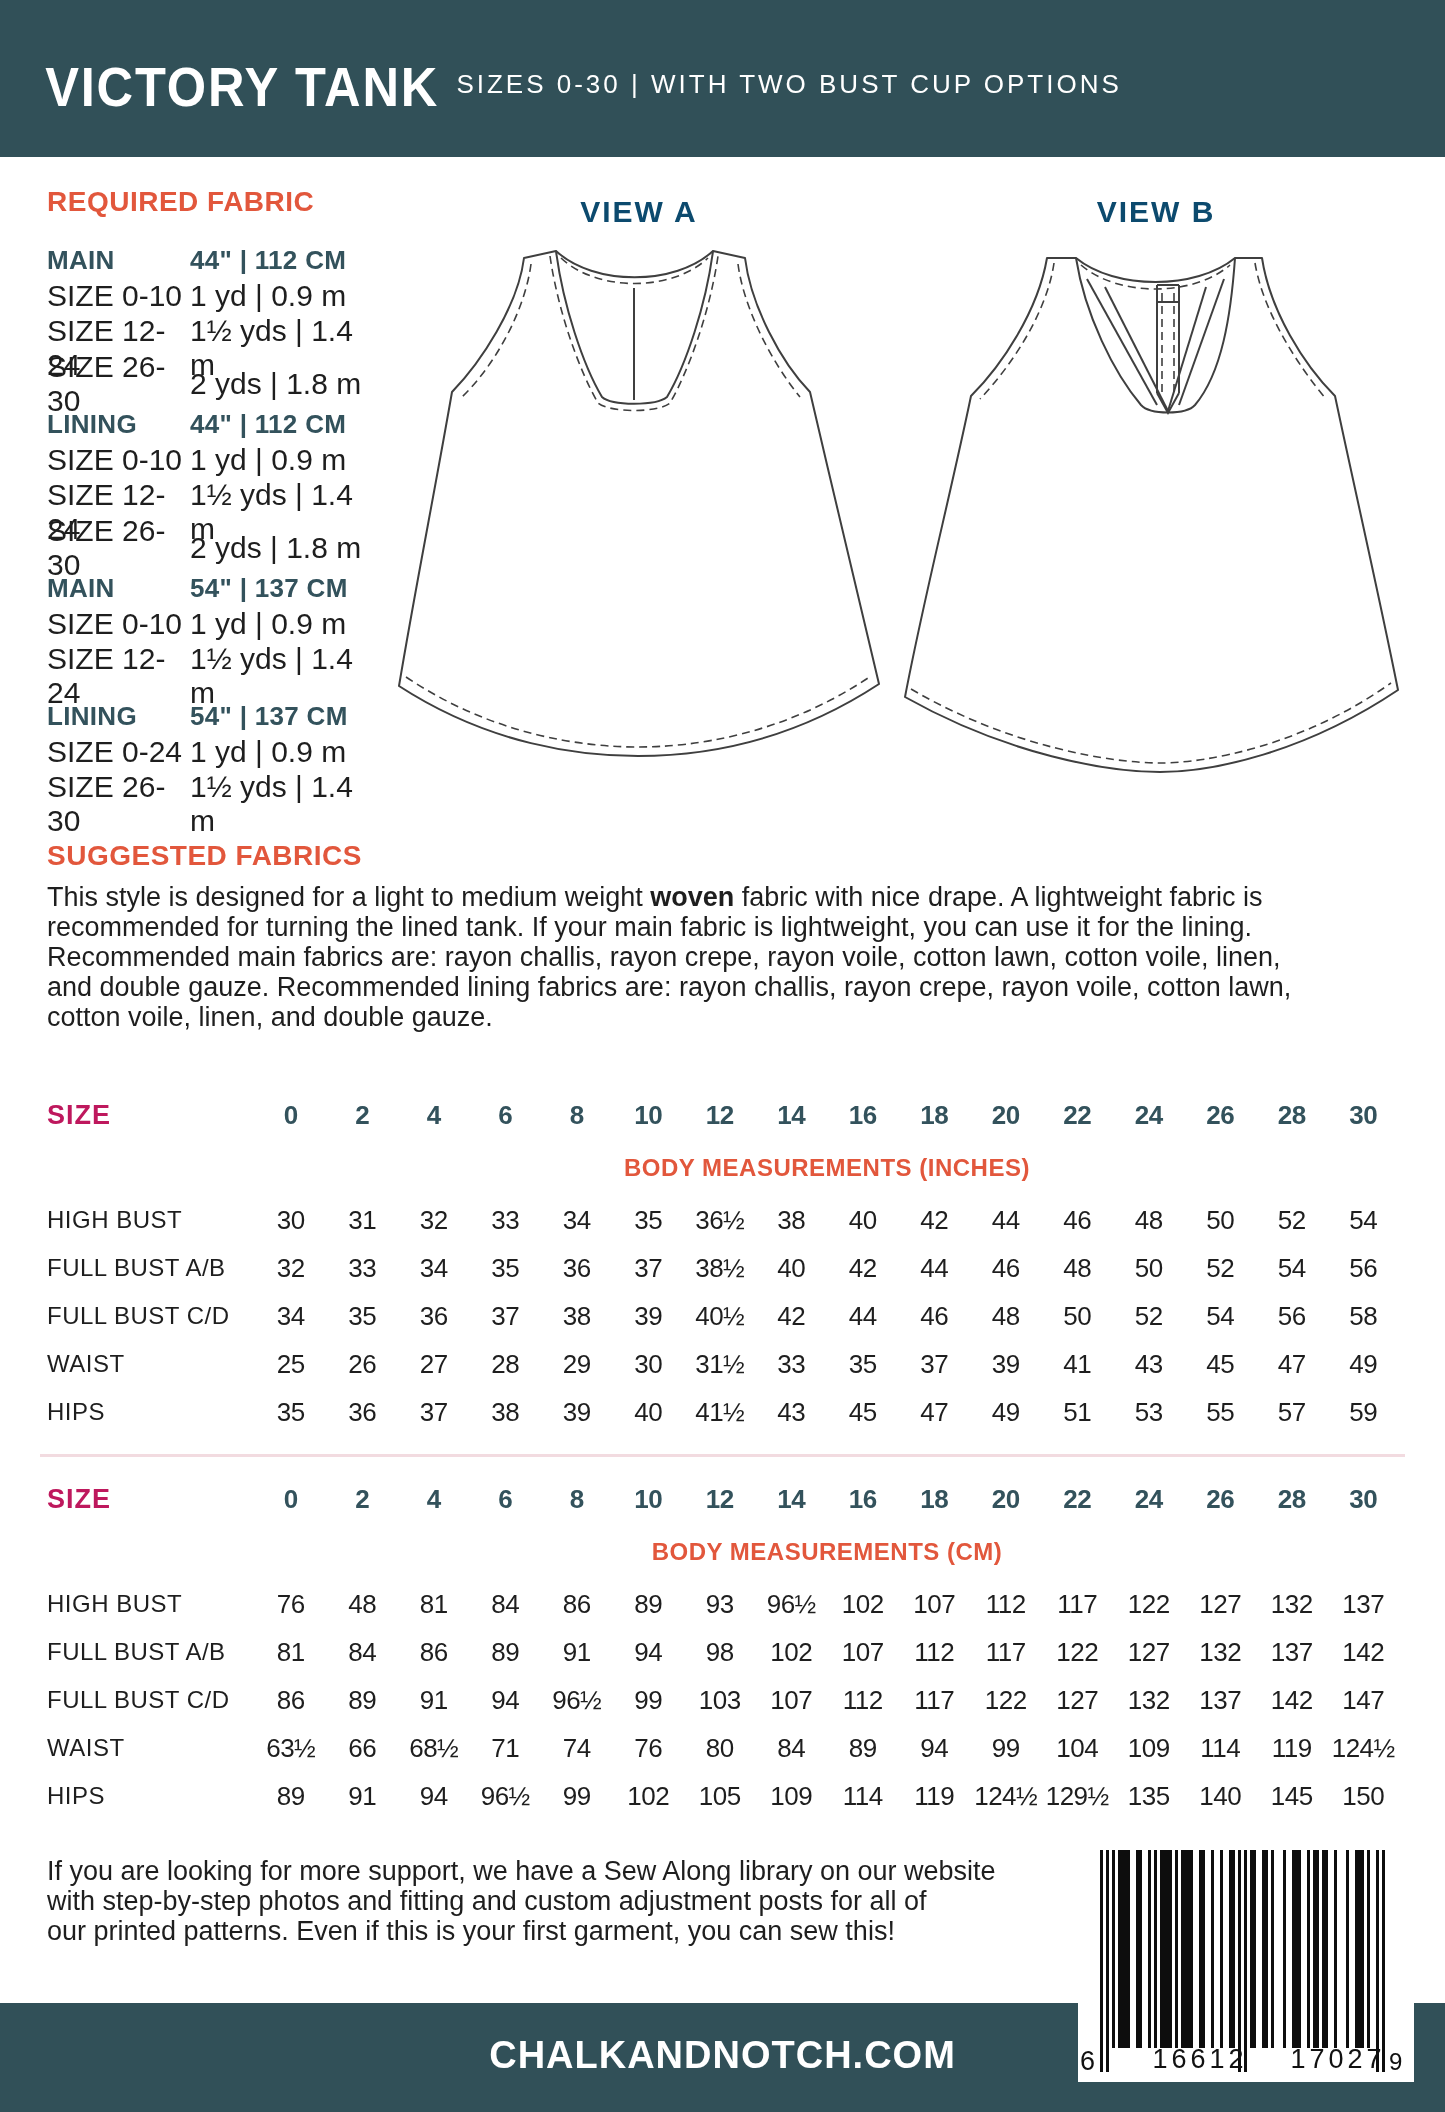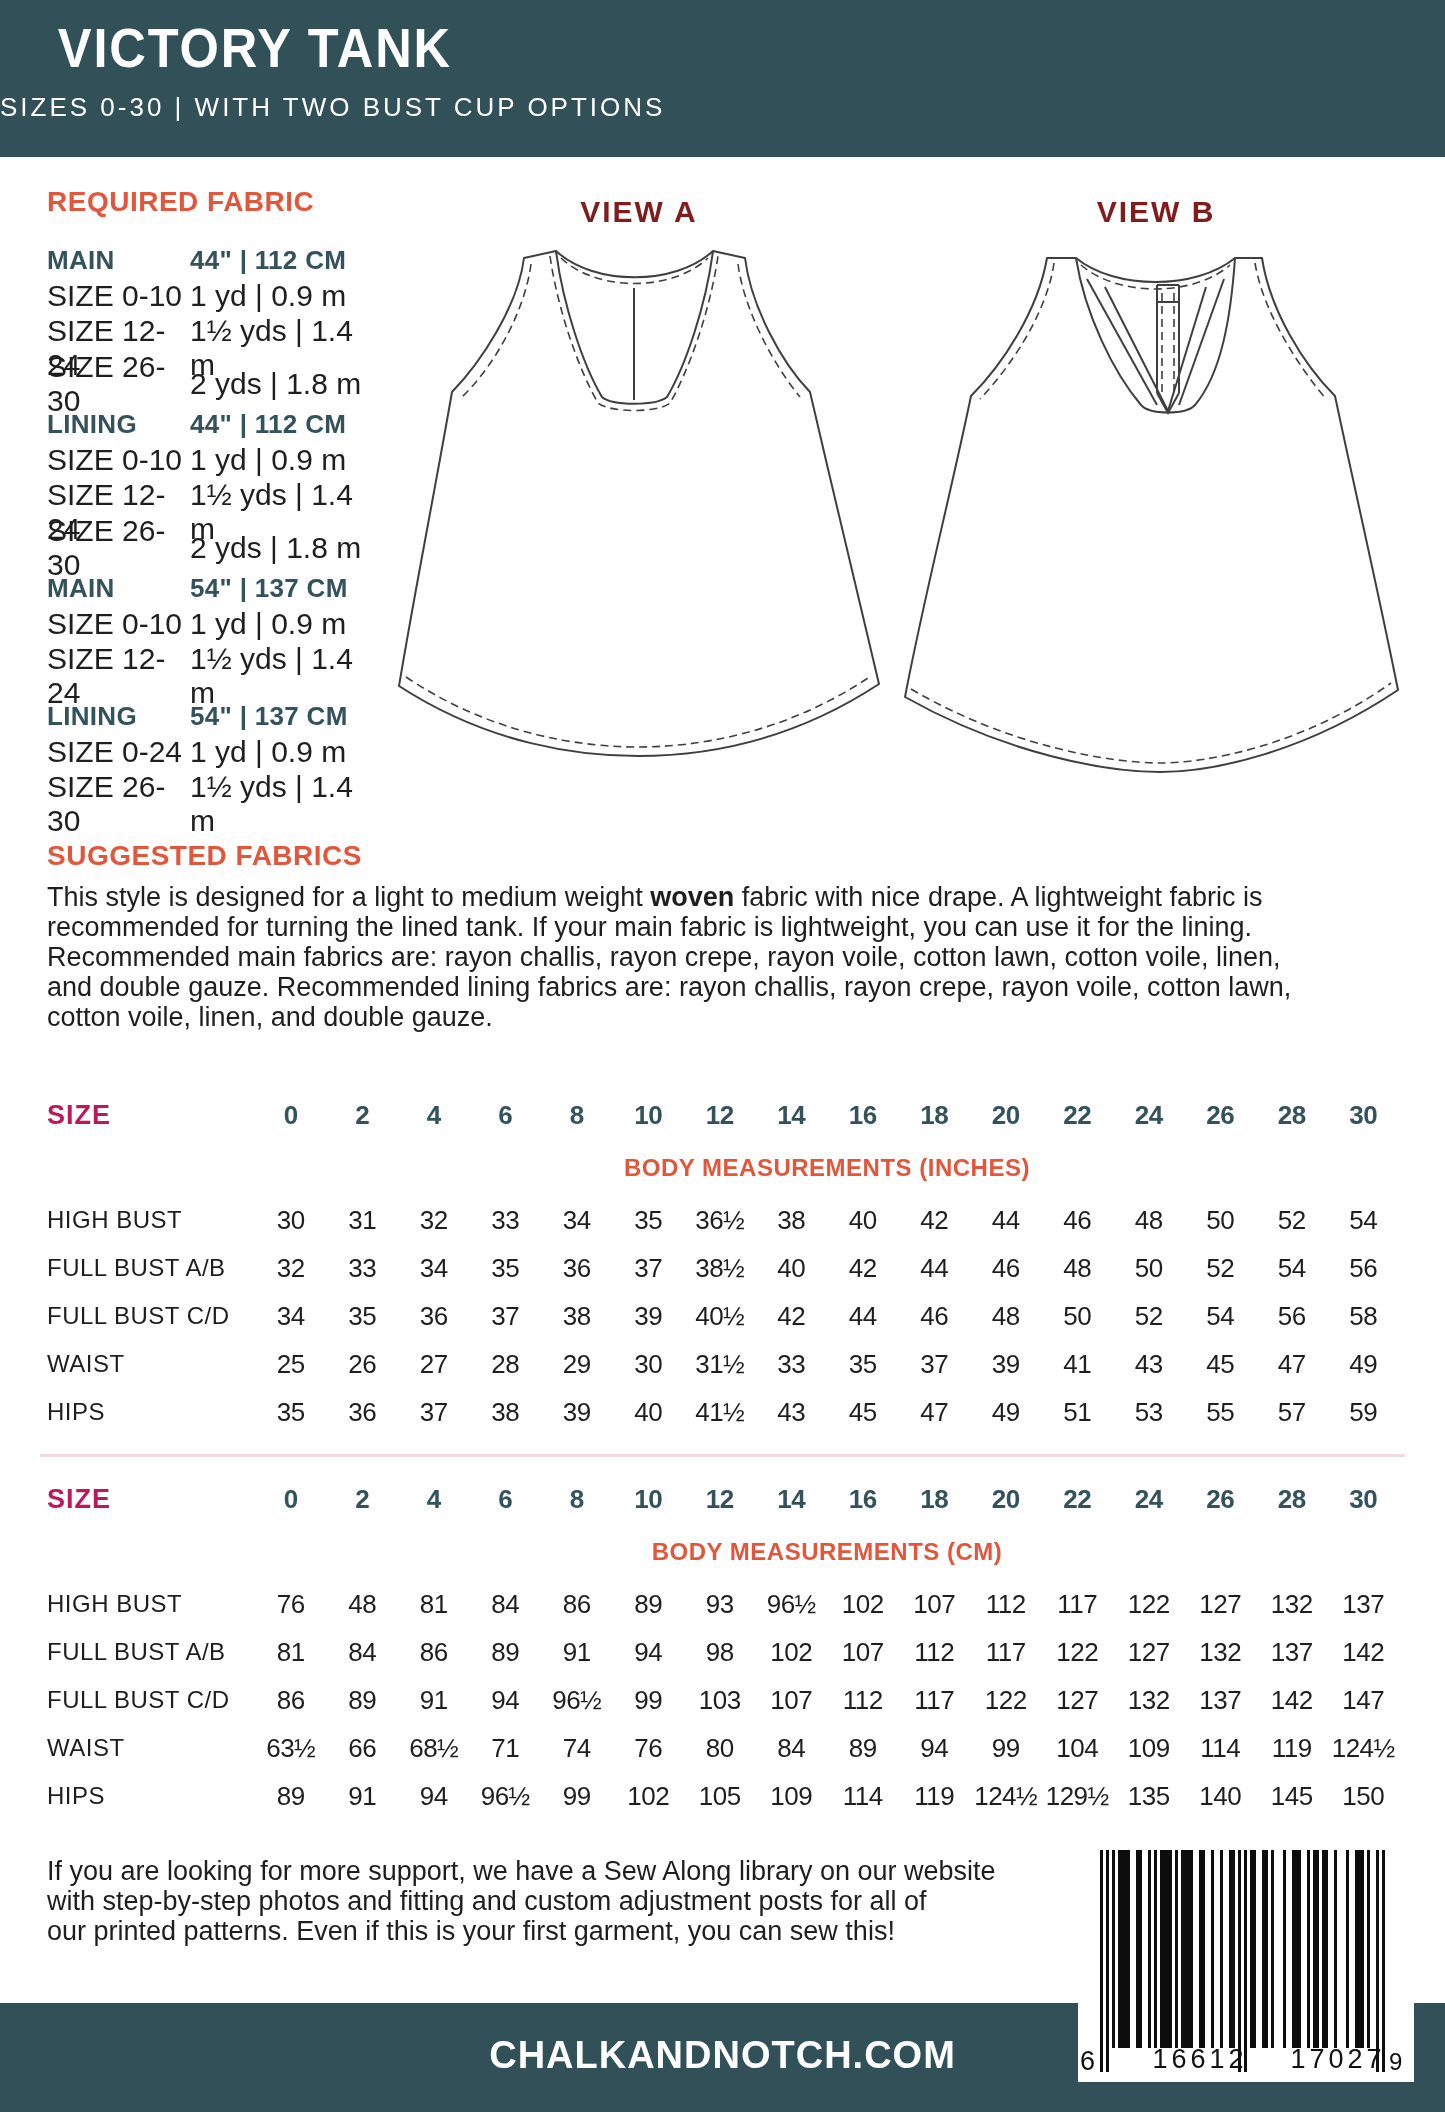--- a/index.html
+++ b/index.html
@@ -5,42 +5,42 @@
   * { margin:0; padding:0; box-sizing:border-box; }
   html,body { background:#888; }
   .page {
     position:relative; width:1445px; height:2112px; margin:0 auto;
     background:#ffffff; overflow:hidden;
     font-family:"Liberation Sans", sans-serif; color:#1e1e1e;
   }
   
   .header {
     position:absolute; left:0; top:0; width:1445px; height:157px;
-    background:#315058; display:flex; flex-direction:column; 
+    background:#315058; display:flex; flex-direction:row; align-items:center;padding-left:28px;
   }
   .title {
     margin-top:16px; font-size:55px; font-weight:bold; color:#ffffff;
     letter-spacing:2px; transform:scaleX(.92); white-space:nowrap;
   }
   .subtitle {
     margin-top:12px; font-size:26px; color:#ffffff; letter-spacing:3px; white-space:nowrap;
   }
   
   .orange-h {
     font-size:28px; font-weight:bold; color:#E2573C; letter-spacing:.5px; height:36px;
   }
   
   .fabric-col { position:absolute; left:47px; top:186px; width:335px; }
   .fabric-group { margin-top:20px; }
   .fg-header, .fg-row { display:grid; grid-template-columns:143px 1fr; height:36px; align-items:center; }
   .fg-label, .fg-width { font-size:26px; font-weight:bold; color:#33525C; letter-spacing:.3px; }
   .fg-size, .fg-val { font-size:30px; color:#1e1e1e; }
   
   .view-label { position:absolute; top:195px; width:300px; text-align:center;
-    font-size:30px; font-weight:bold; color:#7f1d1d; letter-spacing:2px; }
+    font-size:30px; font-weight:bold; color:#0c4a6e; letter-spacing:2px; }
   .view-a-label { left:489px; }
   .view-b-label { left:1006px; }
   .tank-svg { position:absolute; }
   
   .suggested { position:absolute; left:47px; top:840px; width:1290px; }
   .body-par { margin-top:6px; font-size:27px; line-height:30px; color:#1e1e1e; white-space:pre-line; }
   .body-par b { font-weight:bold; }
   
   .size-table { position:absolute; left:47px; width:1352px; }
   .table-1 { top:1090px; }

